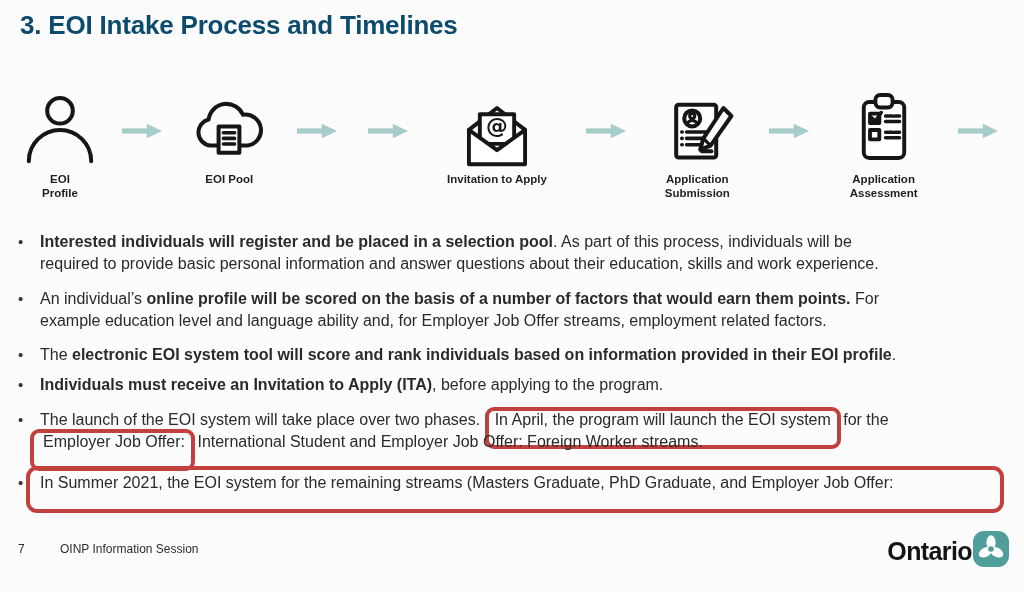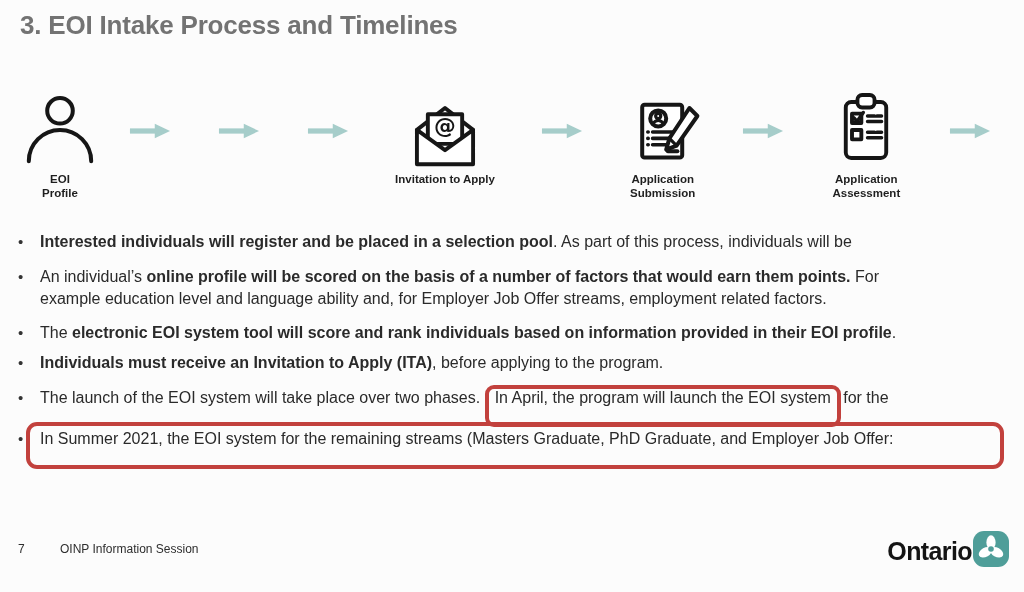--- a/index.html
+++ b/index.html
@@ -6,21 +6,21 @@
   html,body { width:1024px; height:592px; }
   body {
     background:#fcfcfc;
     font-family:"Liberation Sans", sans-serif;
     color:#262626;
     position:relative;
     overflow:hidden;
   }
   .title {
     position:absolute; left:20px; top:10px;
-    font-size:26px; font-weight:bold; color:#737373; letter-spacing:-0.2px;
+    font-size:26px; font-weight:bold; color:#0c4a6e; letter-spacing:-0.2px;
   }
   
   .flow {
     position:absolute; left:14px; right:10px; top:82px;
     display:flex; align-items:flex-start;
   }
   .step { display:flex; flex-direction:column; align-items:center; flex:none; }
   .s1{width:92px}.s2{width:104px}.s3{width:128px}.s4{width:146px}.s5{width:112px}.s6{width:118px}.s7{width:112px}
   .iconbox { height:90px; display:flex; align-items:flex-end; justify-content:center; }
   .lbl { font-size:11.5px; font-weight:bold; line-height:14px; text-align:center; color:#1f1f1f; }
@@ -68,20 +68,33 @@
     </div>
   </div>
 
   <div class="arrow">
     <svg width="42" height="18" viewBox="0 0 44 18">
       <path d="M1 9 H28" stroke="#a6cdca" stroke-width="5.5"></path>
       <path d="M27 1.5 L43 9 L27 16.5 Z" fill="#a6cdca"></path>
     </svg>
   </div>
 
+  <div class="step s2">
+    <div class="iconbox">
+      <svg class="ic" width="84" height="80" viewBox="0 0 100 100">
+        <path d="M27 67 A16.5 16.5 0 0 1 24.5 34.5 A22.5 22.5 0 0 1 67.5 28.5 A15.5 15.5 0 0 1 73.5 67 Z"></path>
+        <rect x="37" y="43" width="26" height="33" fill="#fff"></rect>
+        <path d="M43 51 h14 M43 58 h14 M43 65 h14" stroke-width="4.5"></path>
+      </svg>
+    </div>
+    <div class="lbl">
+      <div>EOI Pool</div>
+      <div></div>
+    </div>
+  </div>
 
   <div class="arrow">
     <svg width="42" height="18" viewBox="0 0 44 18">
       <path d="M1 9 H28" stroke="#a6cdca" stroke-width="5.5"></path>
       <path d="M27 1.5 L43 9 L27 16.5 Z" fill="#a6cdca"></path>
     </svg>
   </div>
 
 
   <div class="arrow">
@@ -166,20 +179,21 @@
 
 
 </div>
 
 <div class="bullets">
 
   <div class="bullet mb-a">
     <span class="mk">•</span>
     <div class="ct">
       <div><span class="b">Interested individuals will register and be placed in a selection pool</span><span>. As part of this process, individuals will be</span></div>
+      <div><span>required to provide basic personal information and answer questions about their education, skills and work experience.</span></div>
     </div>
   </div>
 
   <div class="bullet mb-b">
     <span class="mk">•</span>
     <div class="ct">
       <div><span>An individual’s </span><span class="b">online profile will be scored on the basis of a number of factors that would earn them points.</span><span> For</span></div>
       <div><span>example education level and language ability and, for Employer Job Offer streams, employment related factors.</span></div>
     </div>
   </div>
@@ -195,20 +209,21 @@
     <span class="mk">•</span>
     <div class="ct">
       <div><span class="b">Individuals must receive an Invitation to Apply (ITA)</span><span>, before applying to the program.</span></div>
     </div>
   </div>
 
   <div class="bullet mb-e">
     <span class="mk">•</span>
     <div class="ct">
       <div><span>The launch of the EOI system will take place over two phases. </span><span class="hl"><span>In April, the program will launch the EOI system</span></span><span> for the</span></div>
+      <div><span class="hl hl-left"><span>Employer Job Offer:</span></span><span> International Student and Employer Job Offer: Foreign Worker streams.</span></div>
     </div>
   </div>
 
   <div class="bullet">
     <span class="mk">•</span>
     <div class="ct">
       <div class="hlbox"></div>
       <div><span>In Summer 2021, the EOI system for the remaining streams (Masters Graduate, PhD Graduate, and Employer Job Offer:</span></div>
     </div>
   </div>

